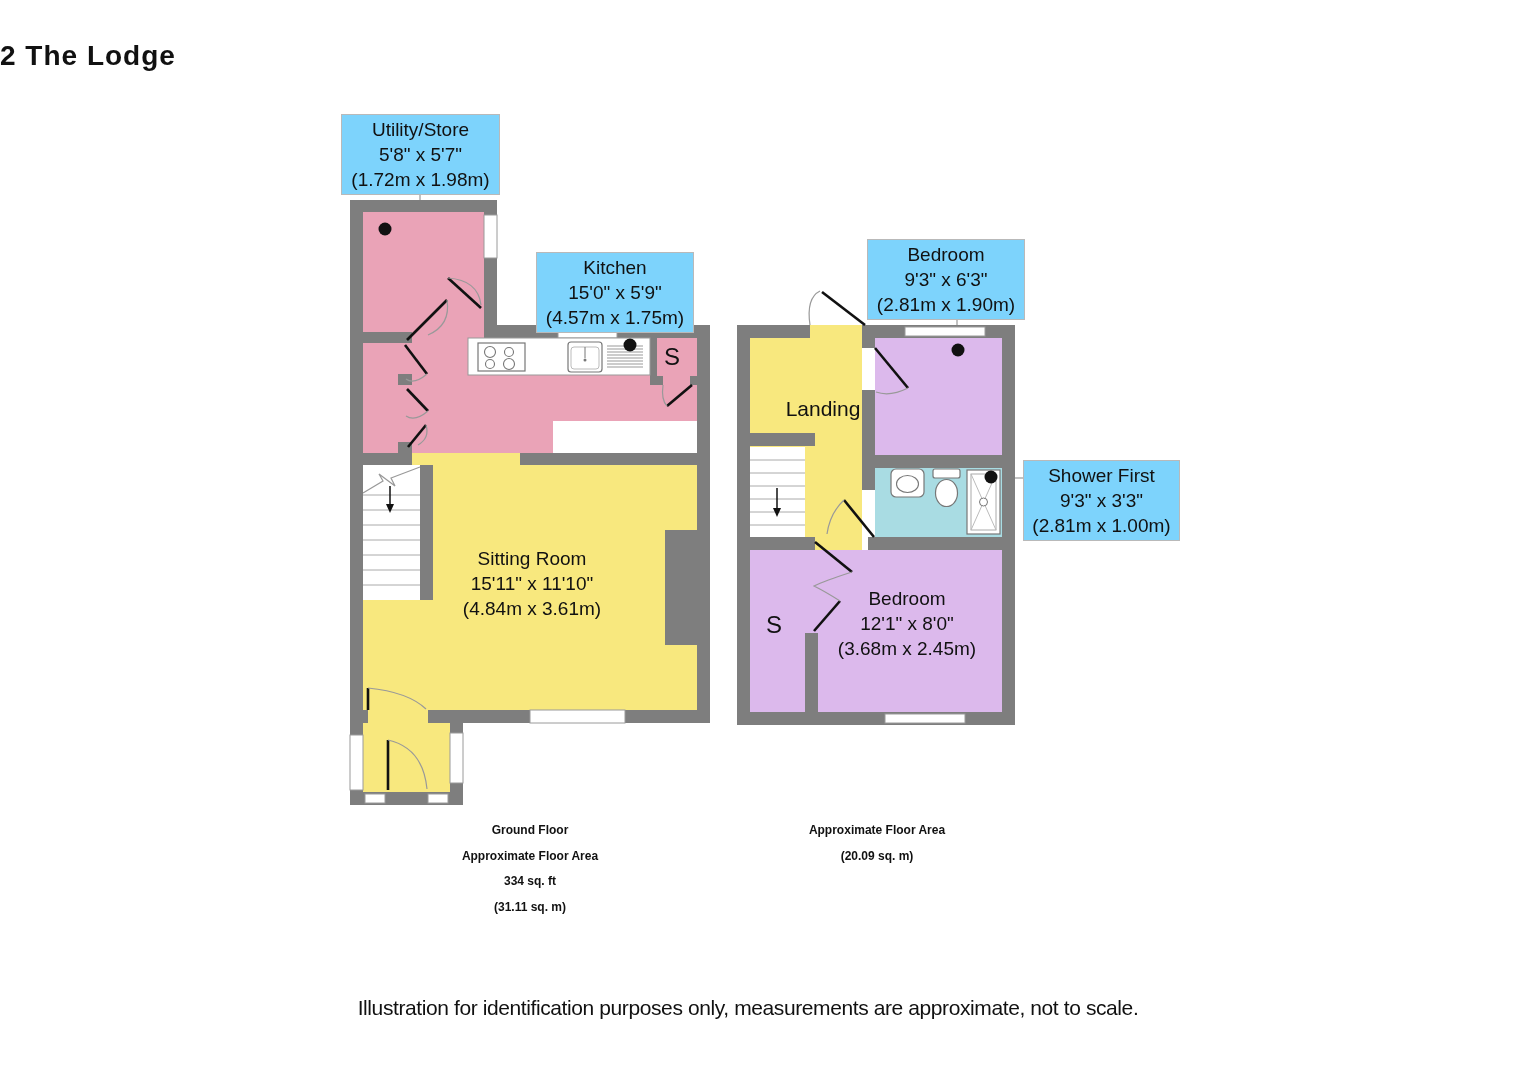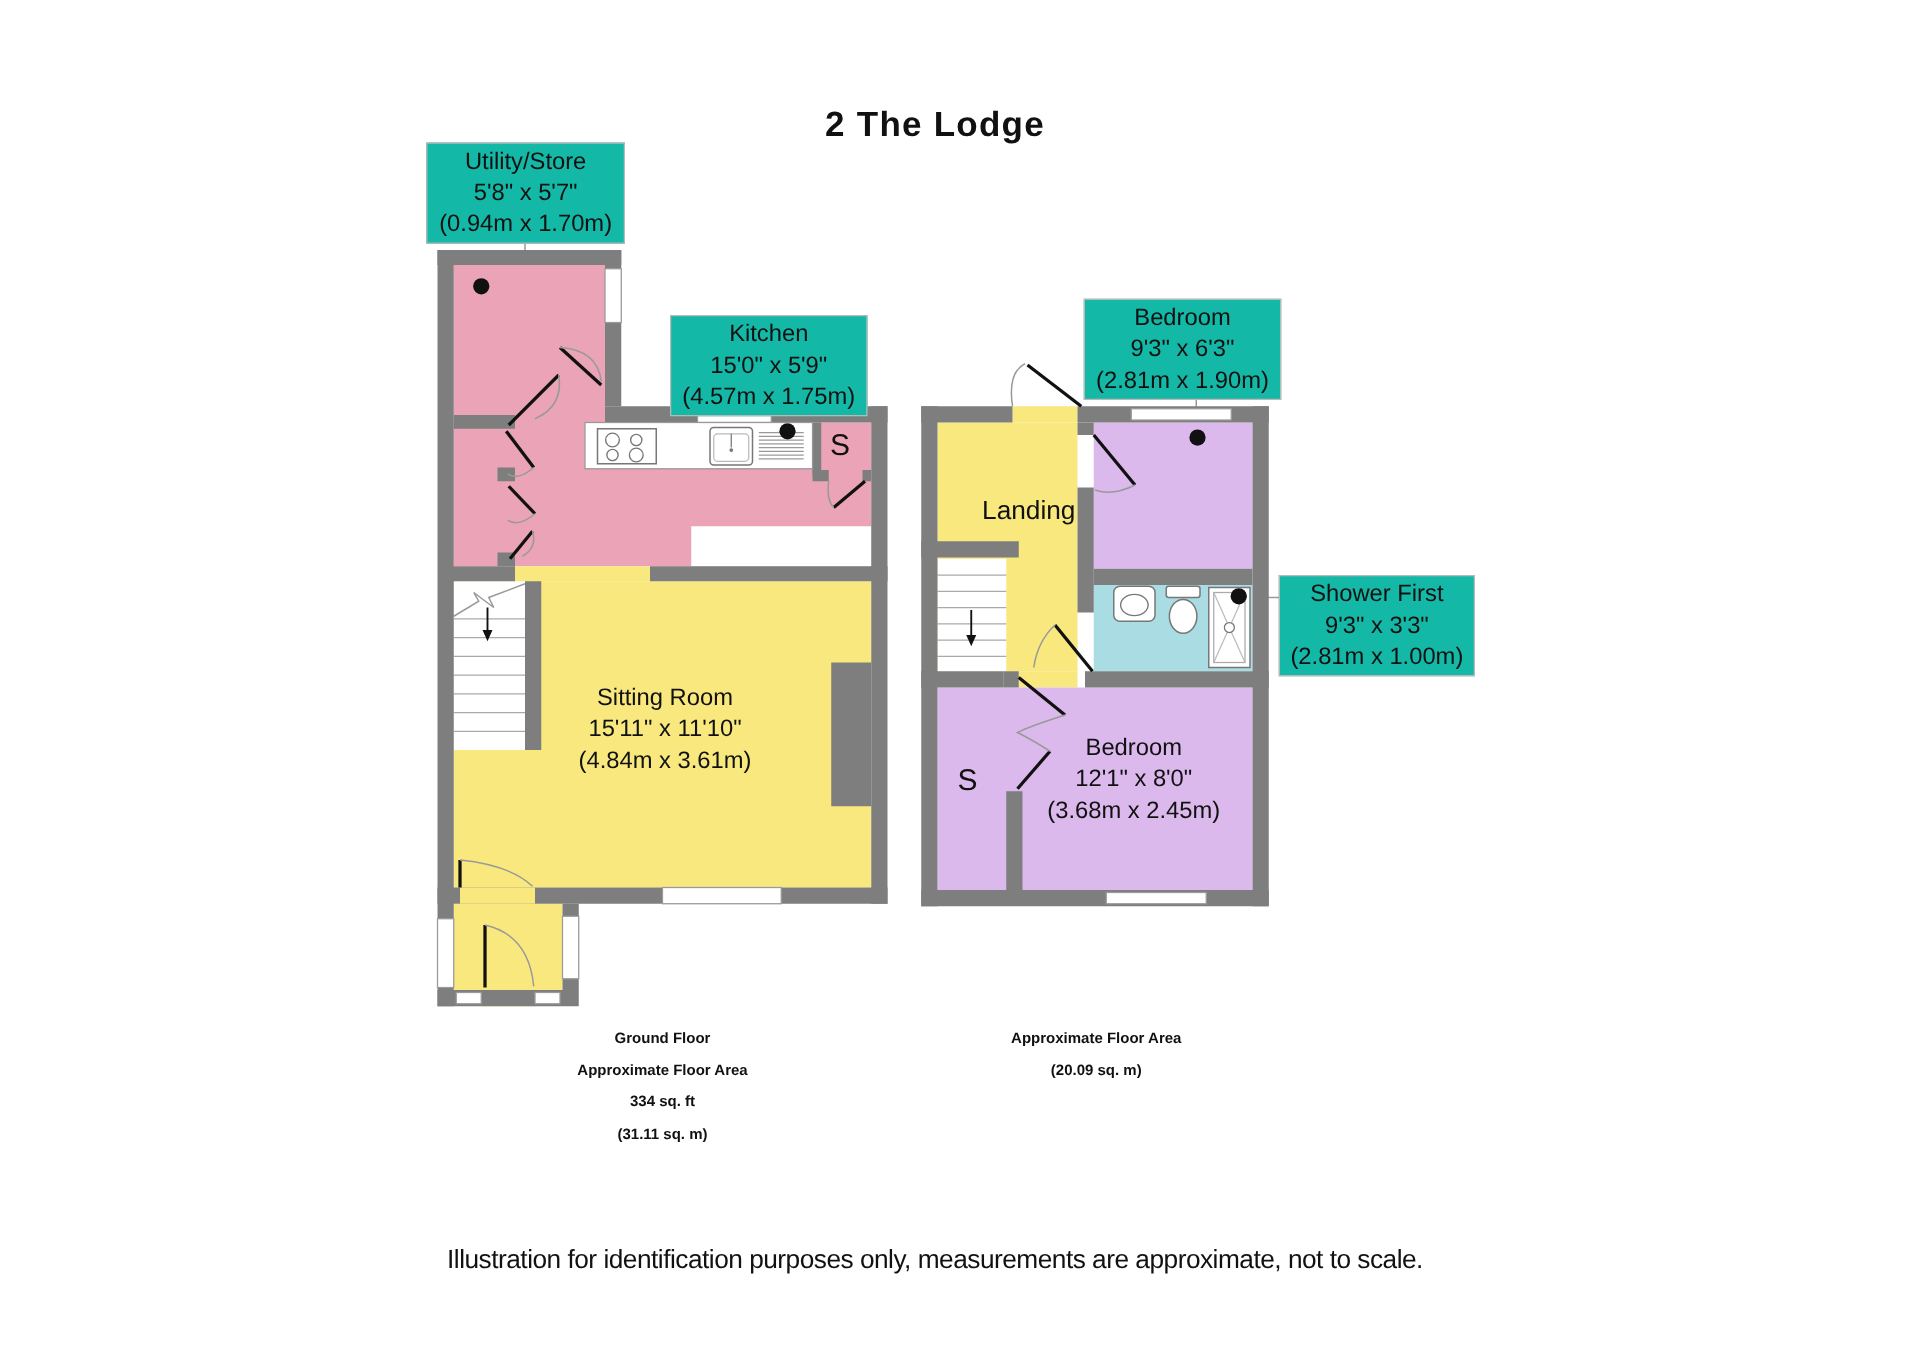--- a/index.html
+++ b/index.html
@@ -1,20 +1,20 @@
 <!DOCTYPE html>
 <html><head>
 <meta charset="utf-8">
 <style>
   html,body{margin:0;padding:0;background:#ffffff;}
   body{width:1527px;height:1080px;position:relative;font-family:"Liberation Sans",sans-serif;color:#111;overflow:hidden;}
   .abs{position:absolute;}
-  .ctr{text-align:center;margin-top:44px;}
+  .ctr{text-align:left;}
   #title{left:0;top:40px;width:1496px;font-size:28px;font-weight:bold;letter-spacing:1px;}
-  .roombox{background:#14b8a6;border:1px solid #b9b9b9;font-size:19px;line-height:25px;text-align:center;padding:2px 0;z-index:5;}
+  .roombox{background:#7dd3fc;border:1px solid #b9b9b9;font-size:19px;line-height:25px;text-align:center;padding:2px 0;z-index:5;}
   .roombox span{display:block;}
   .freelabel{font-size:19px;line-height:25px;text-align:center;z-index:5;}
   .freelabel span{display:block;}
   .slabel{font-size:24px;z-index:5;}
   .caption{font-size:12px;font-weight:bold;line-height:25.5px;text-align:center;z-index:5;}
   .caption span{display:block;}
   #disclaimer{left:0;top:996px;width:1496px;font-size:21px;letter-spacing:-0.4px;text-align:center;}
   svg{position:absolute;overflow:visible;}
   .wall{fill:#7e7e7e;}
   .win{fill:#ffffff;stroke:#9a9a9a;stroke-width:1;}
@@ -217,21 +217,21 @@
     <path class="arc" d="M122,252 Q94,261 84,266 Q96,272 110,281"></path>
   </g>
 
   <circle cx="228" cy="30" r="6.5" fill="#111"></circle>
   <circle cx="261" cy="157" r="6.5" fill="#111"></circle>
 </svg>
 
 <div class="abs roombox" style="left:341px;top:114px;width:157px;">
   <span>Utility/Store</span>
   <span>5'8" x 5'7"</span>
-  <span>(0.94m x 1.70m)</span>
+  <span>(1.72m x 1.98m)</span>
 </div>
 
 <div class="abs roombox" style="left:536px;top:239px;width:156px;margin-top:13px;">
   <span>Kitchen</span>
   <span>15'0" x 5'9"</span>
   <span>(4.57m x 1.75m)</span>
 </div>
 
 <div class="abs roombox" style="left:867px;top:239px;width:156px;">
   <span>Bedroom</span>

